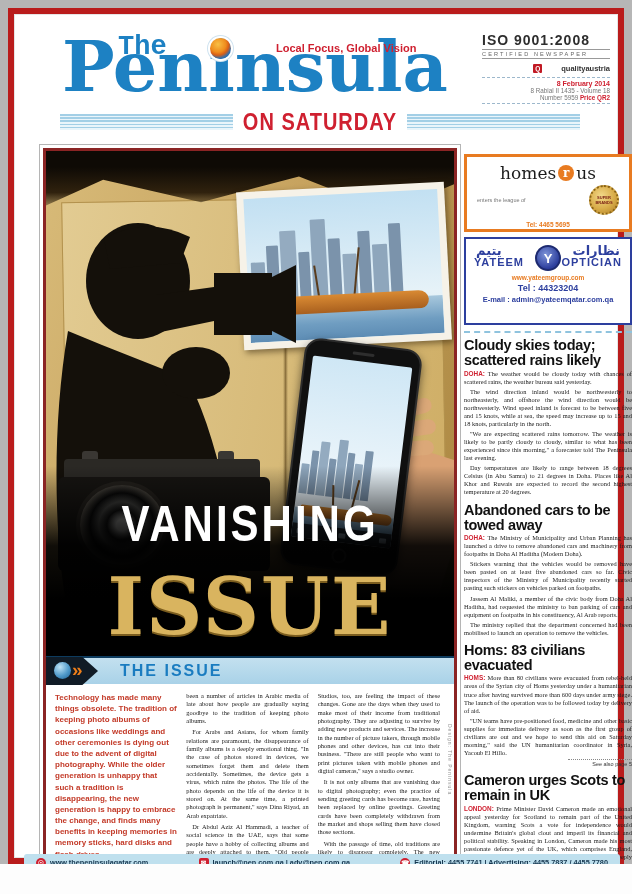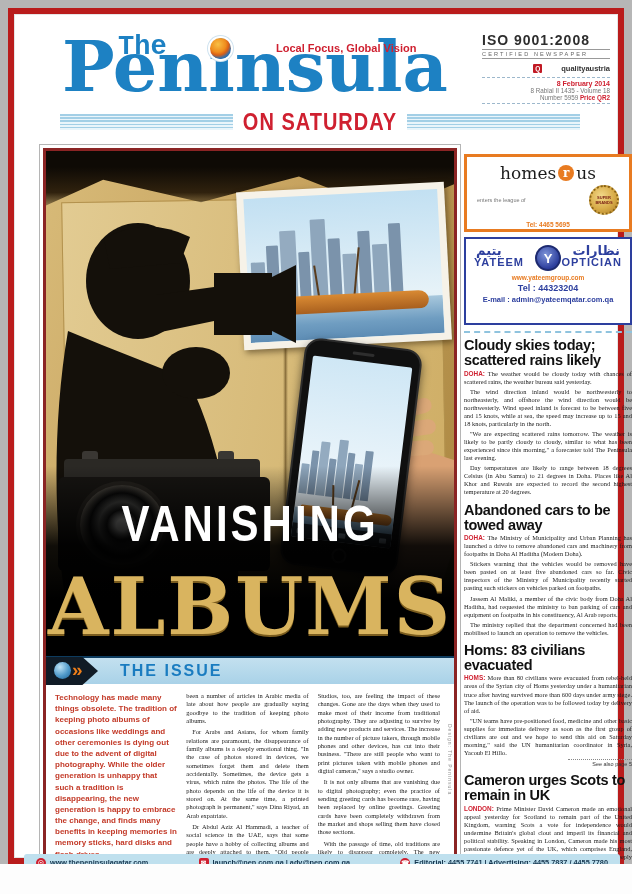--- a/index.html
+++ b/index.html
@@ -300,21 +300,21 @@
                 <i></i>
                 <i></i>
                 <i></i>
               </div>
             </div>
             <div class="home-btn"></div>
           </div>
 
           <div class="dark-band"></div>
           <div class="hl-top">VANISHING</div>
-          <div class="hl-main">ALBUMS</div>
+          <div class="hl-main">ISSUE</div>
         </div>
 
         <div class="issue-band">
           <div class="issue-icon">
             <div class="issue-globe"></div>
             <div class="issue-chev">»</div>
           </div>
           <div class="issue-label">THE ISSUE</div>
         </div>
 

